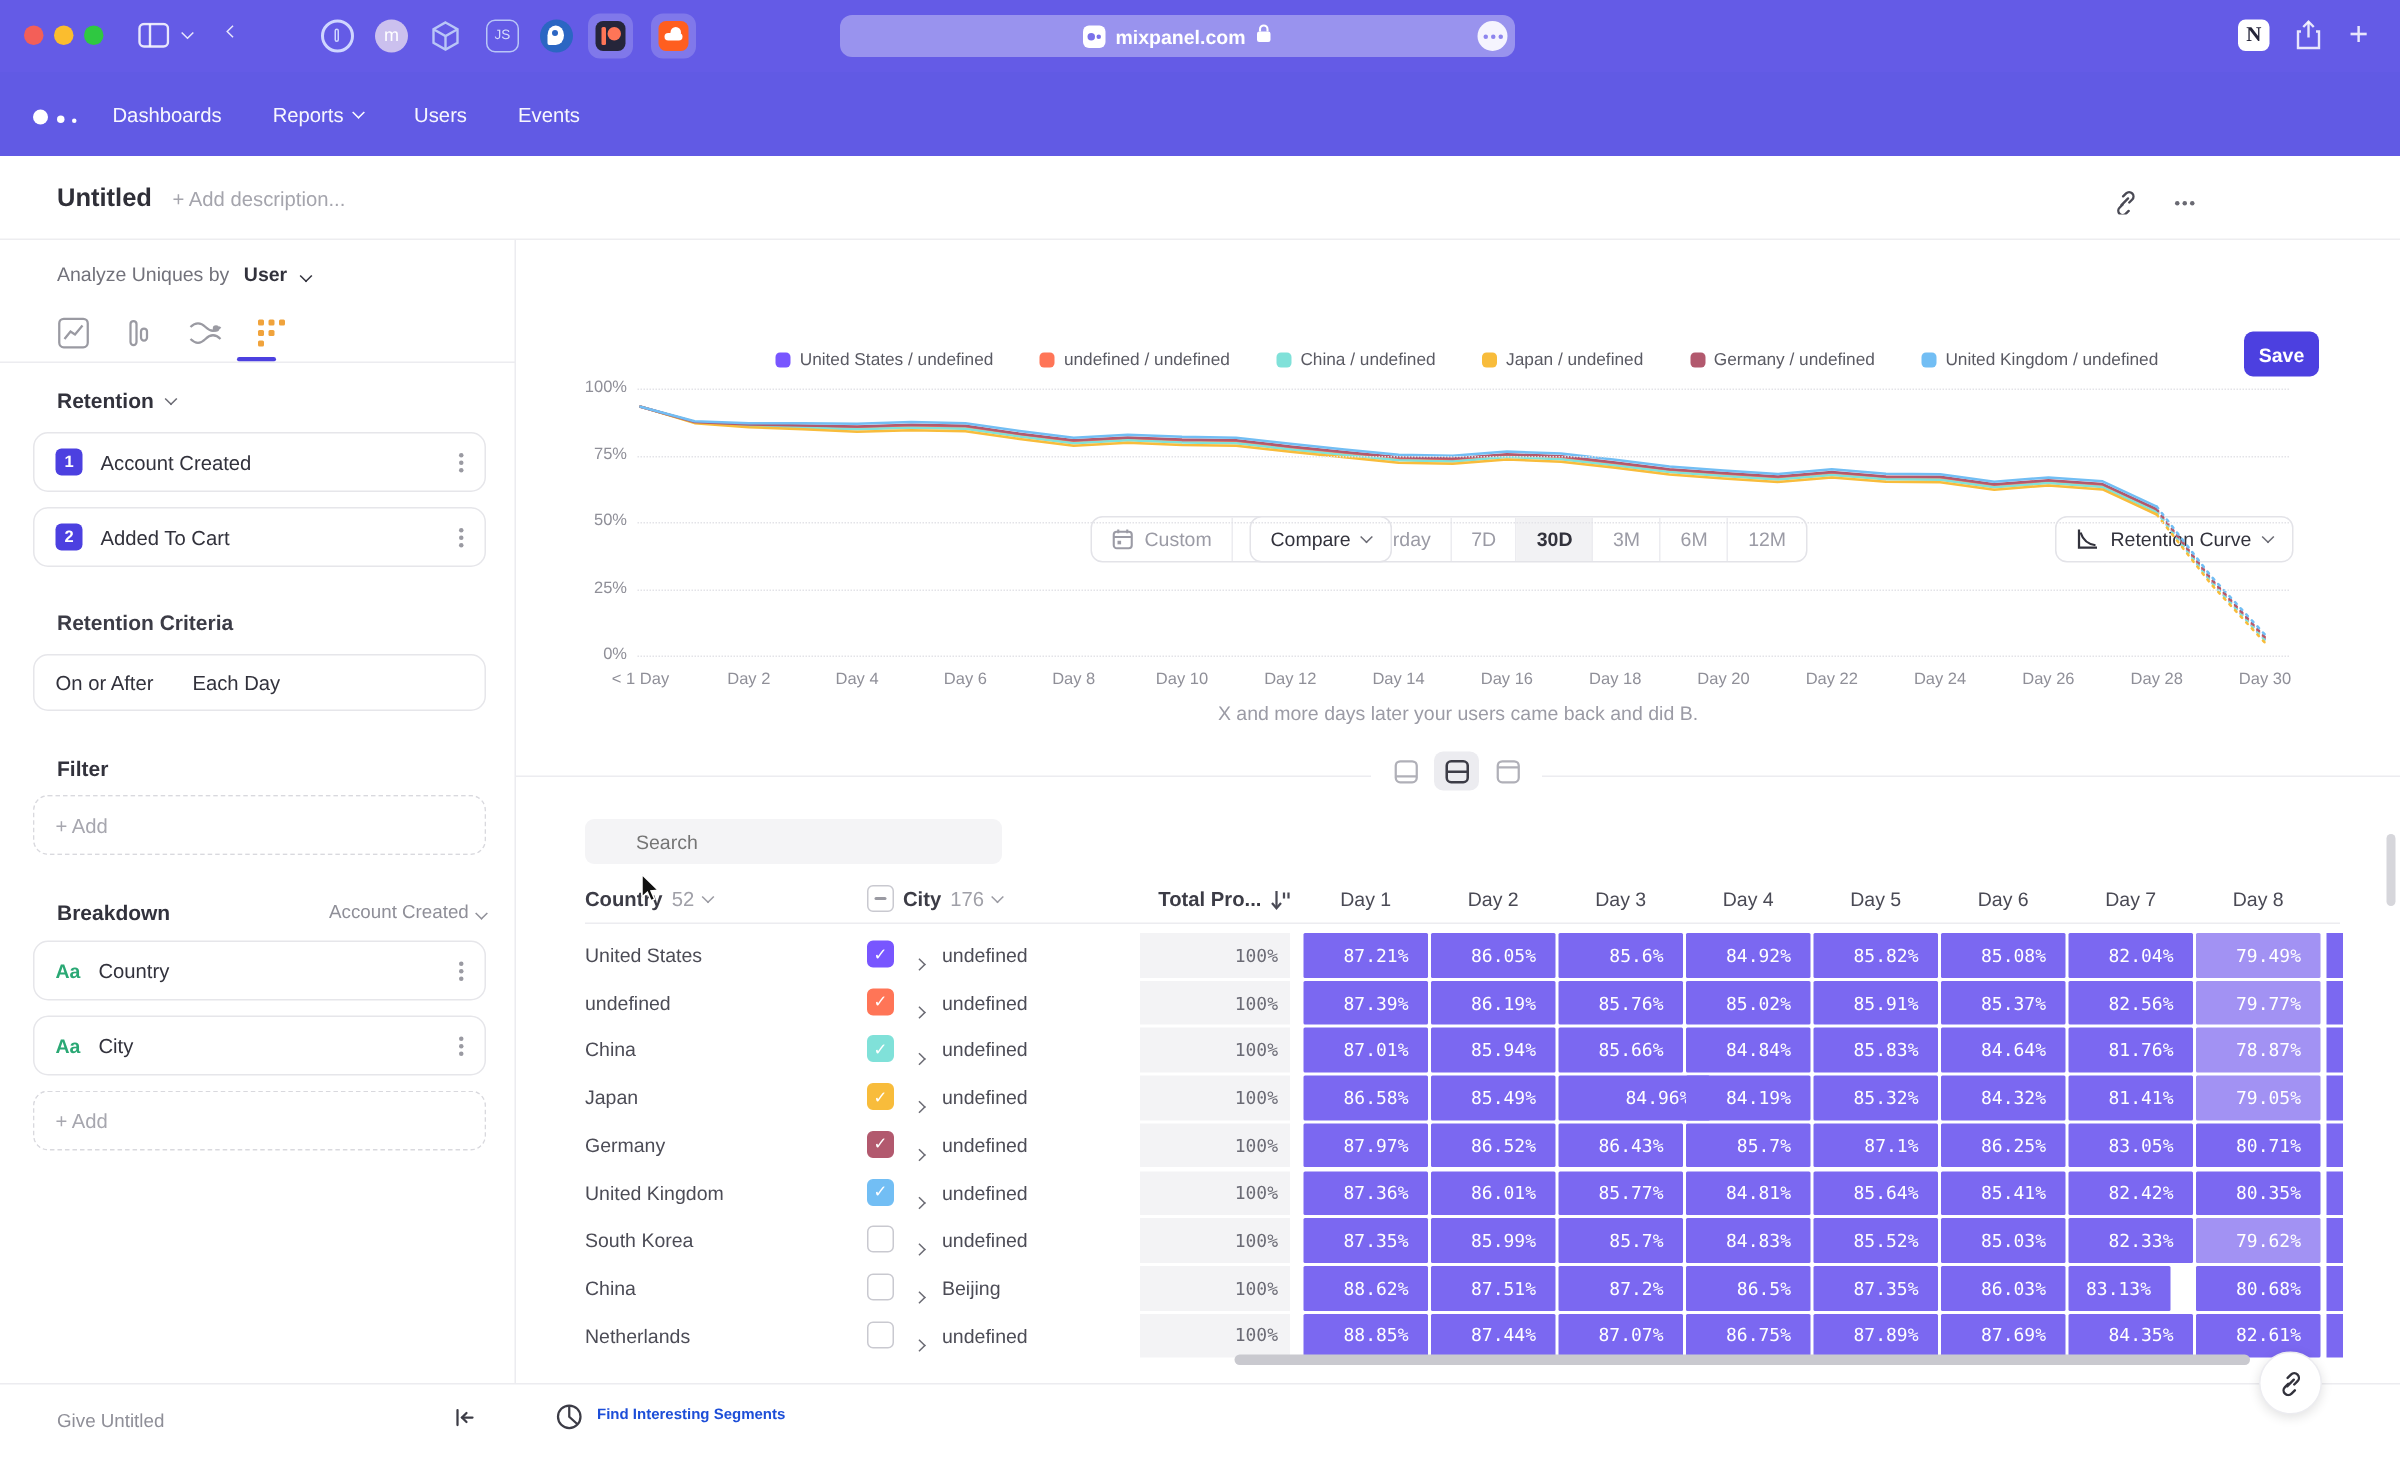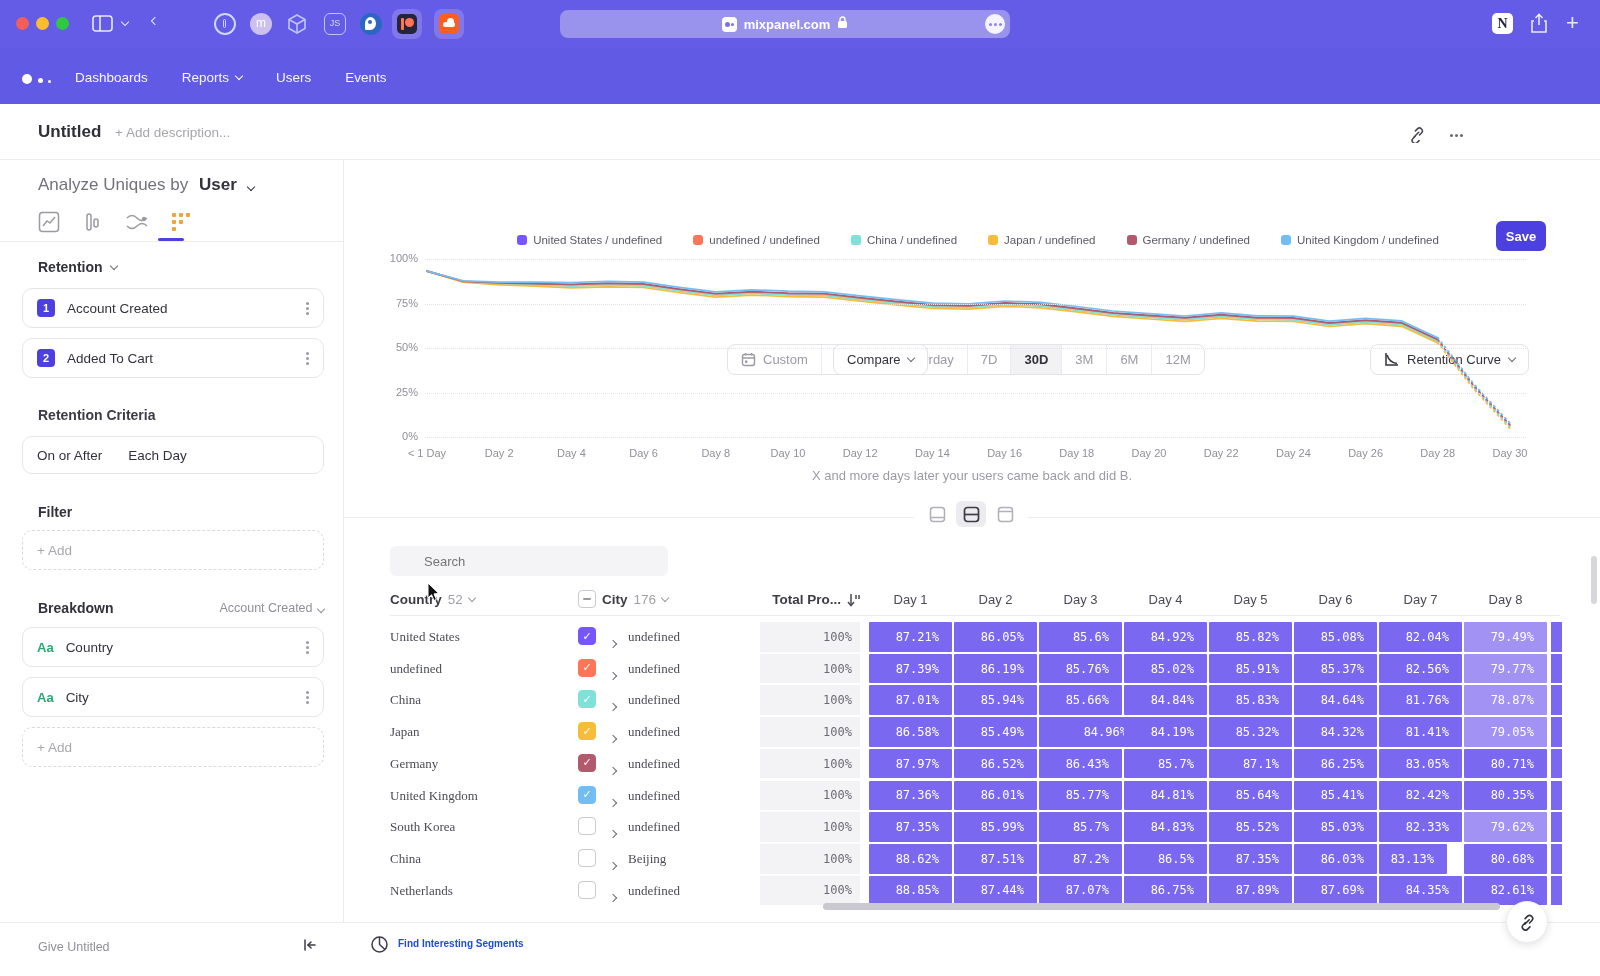--- a/index.html
+++ b/index.html
@@ -69,21 +69,21 @@
   .legend-sw { width:10px; height:10px; border-radius:3px; display:inline-block; }
   .gridline { border-top:1px dotted #e3e3e8; height:0; }
   .ylab,.xlab { font-size:11px; color:#8f8f98; }
   #chart-caption { font-size:13px; color:#9b9ba5; text-align:center; }
 
   
   #tbl-search { left:46px; top:386px; width:278px; height:30px; background:#f4f4f6; border:none;
     border-radius:6px; padding:0 10px 0 34px; font-size:13px; color:#c2410c; outline:none; }
   .th { font-size:13.5px; font-weight:bold; color:#3c3c46; display:flex; align-items:center; gap:6px; }
   .th .cnt { color:#a0a0a8; font-weight:normal; }
-  .trow-name { font-size:13px; color:#4c4c56;font-family:Liberation Serif, serif; }
+  .trow-name { font-size:13px; color:#4c4c56; }
   .cbx { width:18px; height:18px; border-radius:4px; border:1.5px solid #c9c9d0; background:#fff;
     display:flex; align-items:center; justify-content:center; color:#fff; font-size:11px; cursor:pointer; }
   .daycell { height:29.7px; border-radius:1px; color:#fff; font-size:12px;
     display:flex; align-items:center; justify-content:flex-end; padding-right:13px; }
   .totcell { height:29.7px; background:#f3f3f5; color:#6b6b75; font-size:12px;
     display:flex; align-items:center; justify-content:flex-end; padding-right:8px; }
   .lay-ic { width:30px; height:26px; display:flex; align-items:center; justify-content:center;
     border-radius:6px; color:#b0b0b8; cursor:pointer; }
   .lay-ic.active { background:#ececf0; color:#3c3c46; }
 
@@ -220,21 +220,21 @@
         <path d="M7 10.5 l-2 2 a2.9 2.9 0 0 0 4.1 4.1 l2-2"></path>
         <path d="M10 6.5 l2-2 a2.9 2.9 0 0 0-4.1-4.1 l-2 2" transform="translate(1.5,2.5)"></path>
         <line x1="6.3" y1="10.7" x2="10.7" y2="6.3"></line>
       </svg>
   </span>
   <span class="abs kebab-h" style="left:1455px;top:30px"></span>
   <button id="save-btn" class="abs">Save</button>
 </div>
 
 <div id="sidebar" class="abs">
-  <div class="abs" style="left:38px;top:15px;font-size:17px;color:#72727b">
+  <div class="abs" style="left:38px;top:15px;font-size:13px;color:#72727b">
     <span>Analyze Uniques by</span>
     <span style="color:#32323c;font-weight:bold;margin-left:6px">User</span>
     <span class="chv" style="margin-left:6px;color:#32323c"></span>
   </div>
 
   <div class="abs" style="left:28px;top:45px;display:flex;gap:2px">
     <span class="tab-ic">
         <svg width="22" height="22" viewBox="0 0 22 22" fill="none" stroke="currentColor" stroke-width="1.5">
           <rect x="1.5" y="1.5" width="19" height="19" rx="3"></rect>
           <polyline points="5,15 9,10 12,12 17,6"></polyline>

